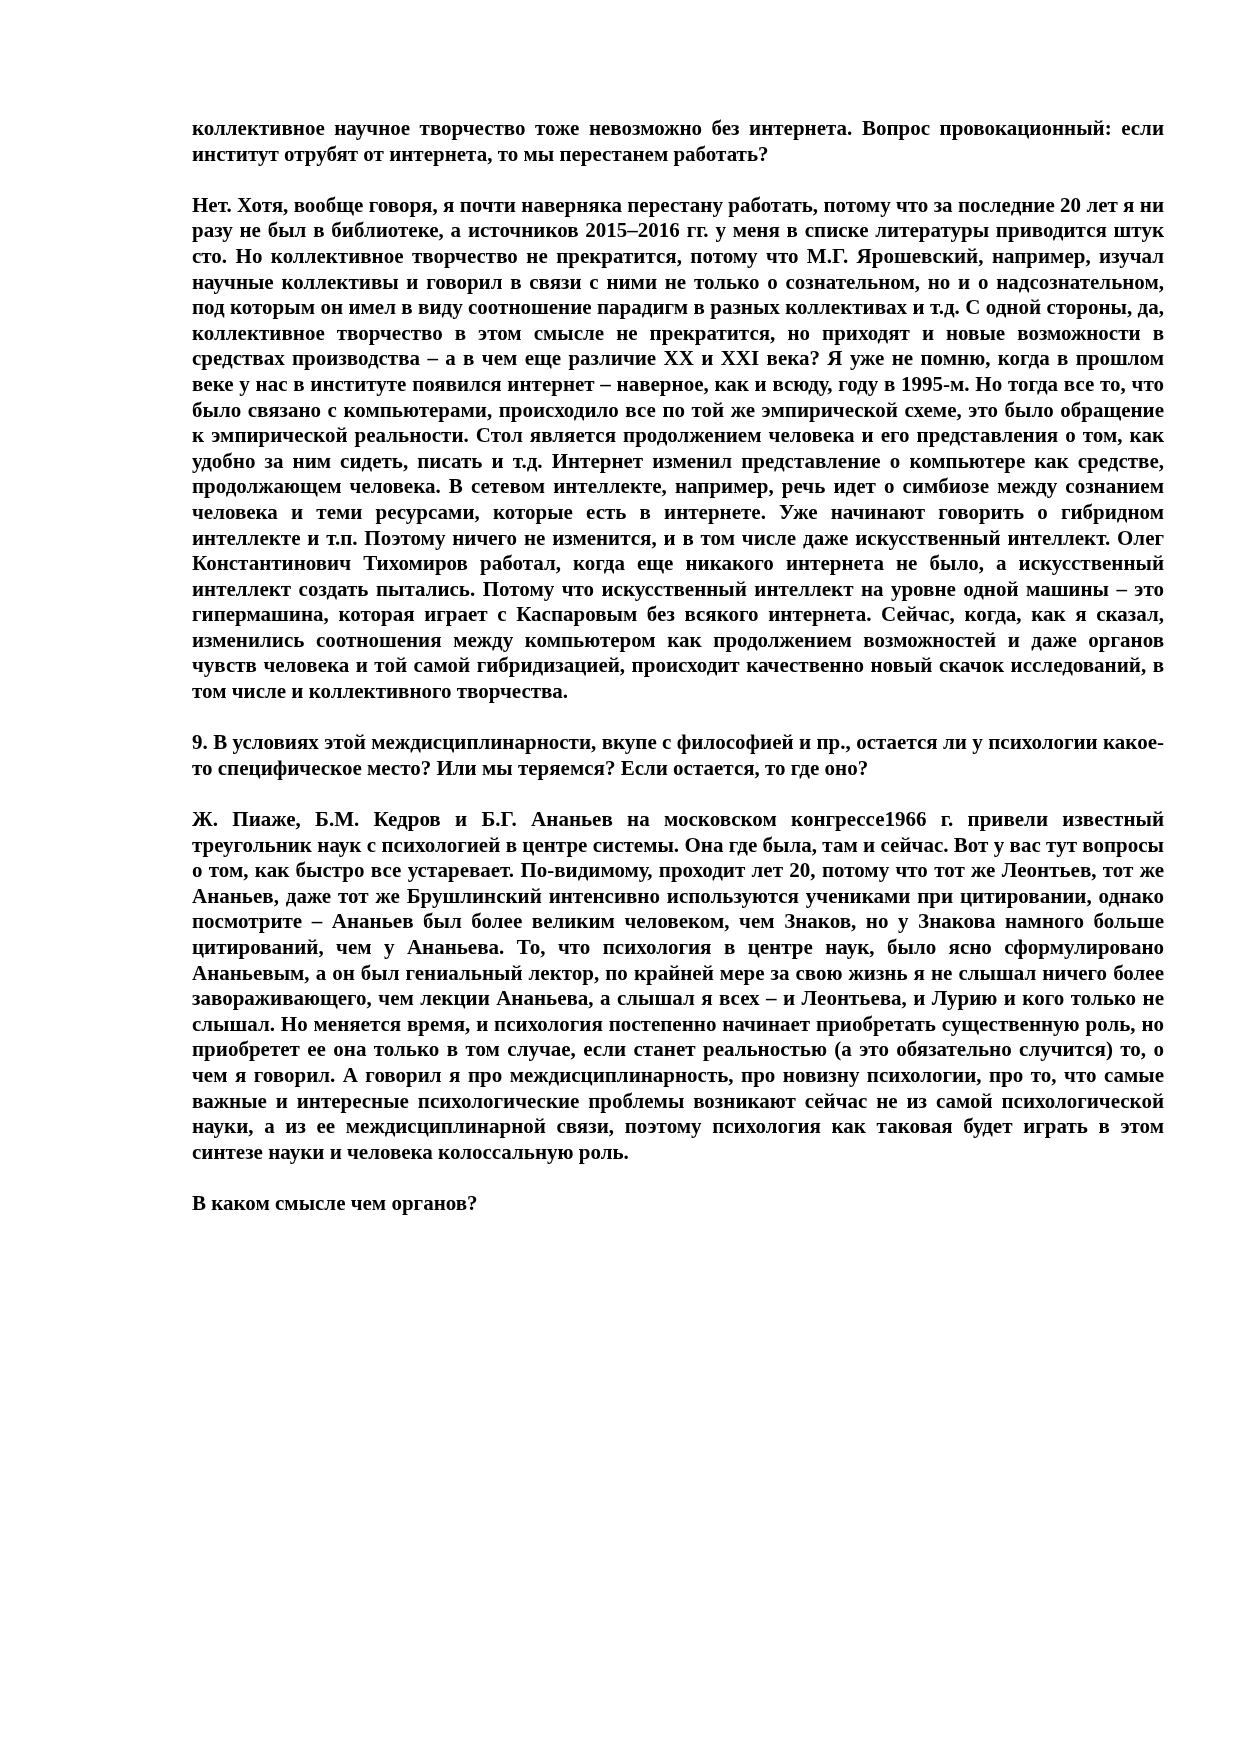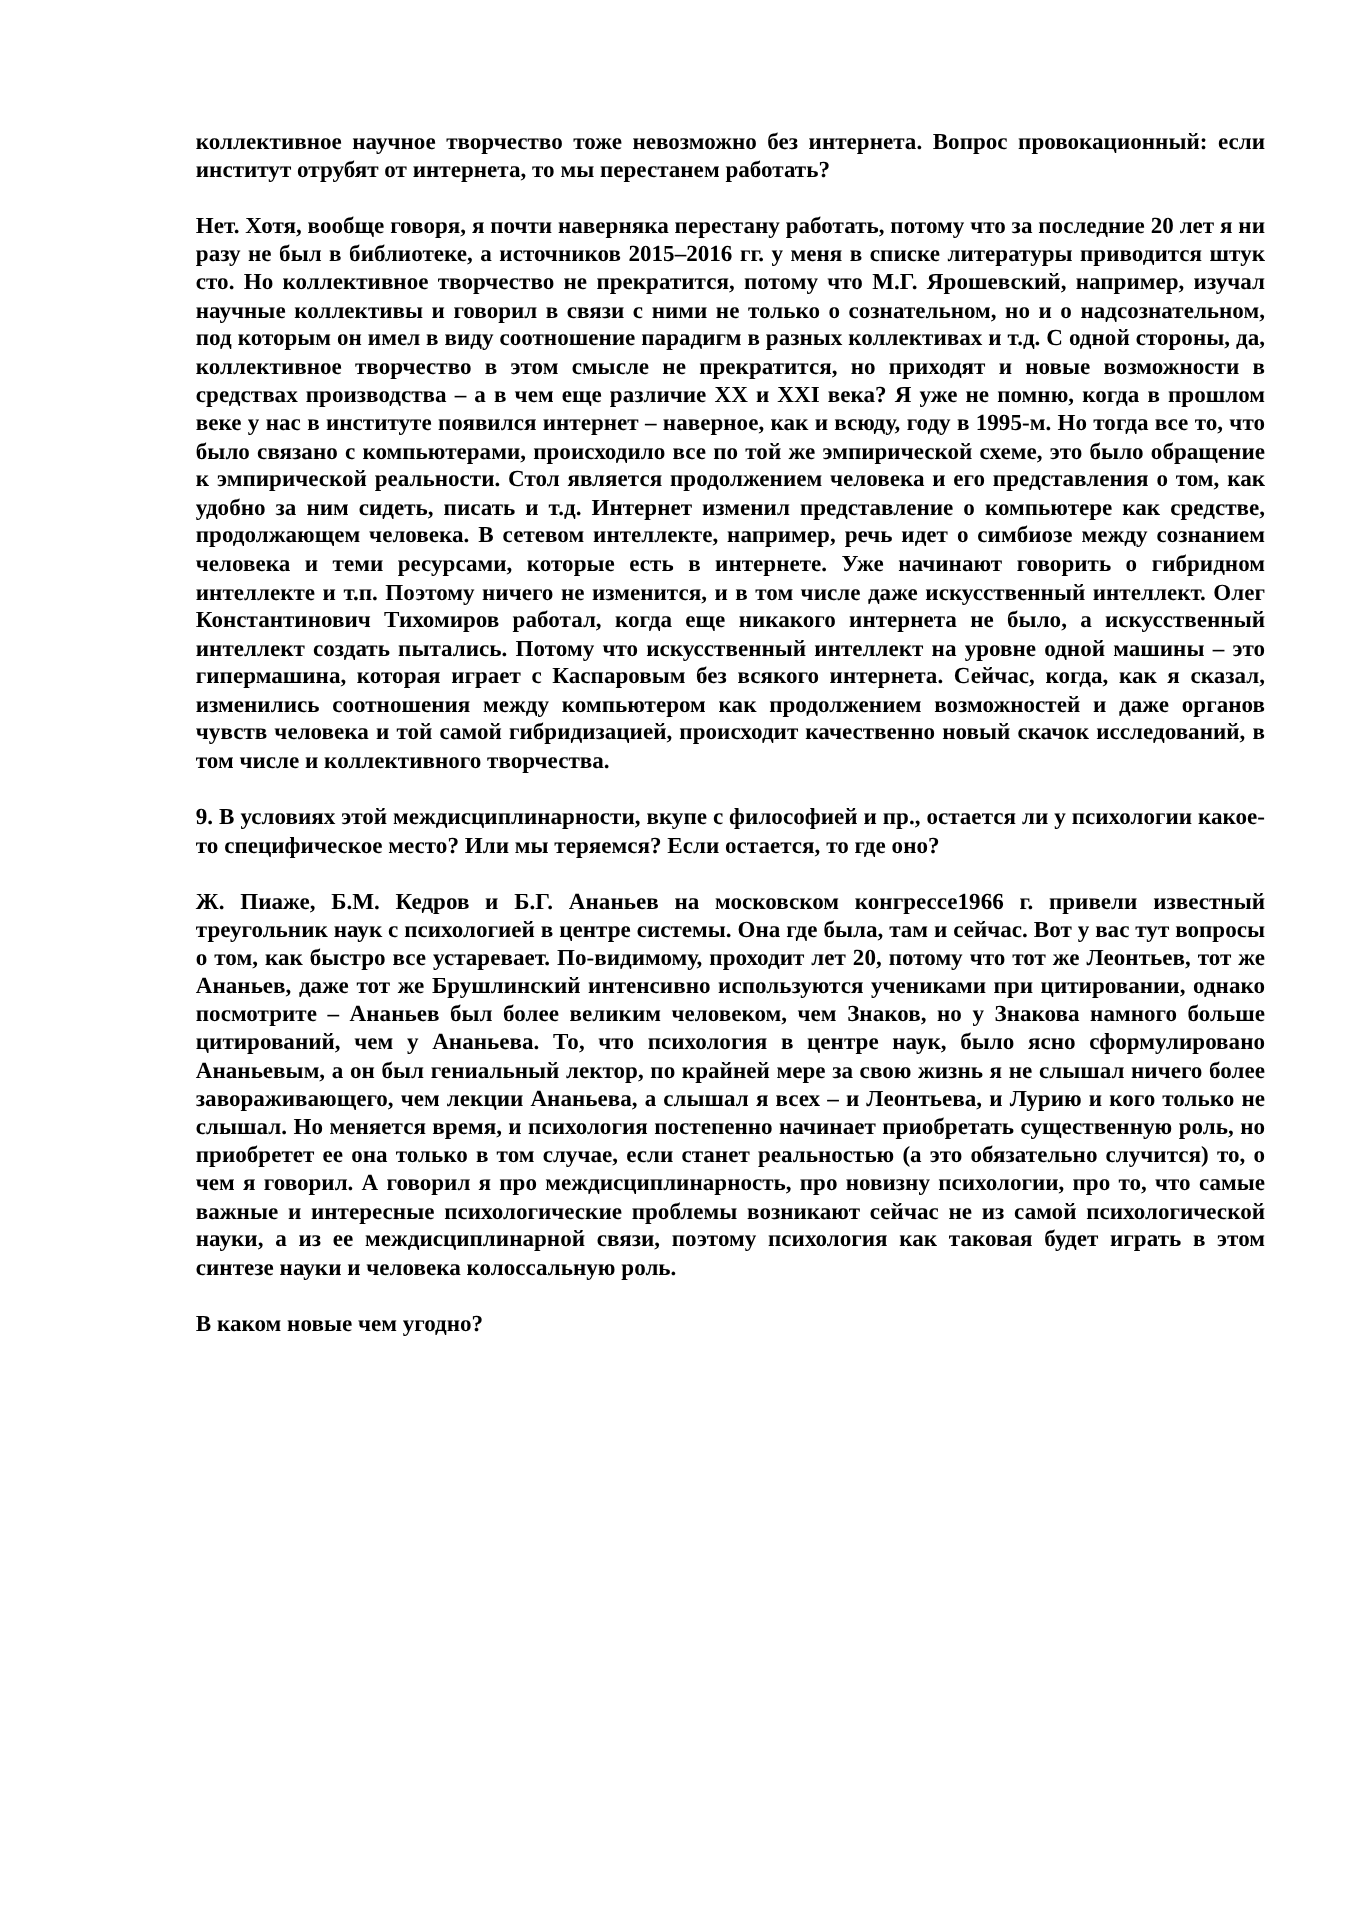--- a/index.html
+++ b/index.html
@@ -10,21 +10,21 @@
     body {
       width: 1240px;
       height: 1754px;
       position: relative;
       overflow: hidden;
       color: #000000;
       font-family: "Liberation Serif", "DejaVu Serif", serif;
     }
     .page {
       position: absolute;
-      left: 178px;
+      left: 192px;
       top: 116px;
       width: 972px;
     }
     .para {
       margin: 0 0 25.6px 0;
       font-size: 21px;
       line-height: 25.6px;
       text-align: justify;
       text-align-last: left;
       hyphens: none;
@@ -37,14 +37,14 @@
     }
   </style>
 </head>
 <body>
 
 <div class="page">
   <p class="para question">коллективное научное творчество тоже невозможно без интернета. Вопрос провокационный: если институт отрубят от интернета, то мы перестанем работать?</p>
   <p class="para answer">Нет. Хотя, вообще говоря, я почти наверняка перестану работать, потому что за последние 20 лет я ни разу не был в библиотеке, а источников 2015–2016 гг. у меня в списке литературы приводится штук сто. Но коллективное творчество не прекратится, потому что М.Г. Ярошевский, например, изучал научные коллективы и говорил в связи с ними не только о сознательном, но и о надсознательном, под которым он имел в виду соотношение парадигм в разных коллективах и т.д. С одной стороны, да, коллективное творчество в этом смысле не прекратится, но приходят и новые возможности в средствах производства – а в чем еще различие XX и XXI века? Я уже не помню, когда в прошлом веке у нас в институте появился интернет – наверное, как и всюду, году в 1995-м. Но тогда все то, что было связано с компьютерами, происходило все по той же эмпирической схеме, это было обращение к эмпирической реальности. Стол является продолжением человека и его представления о том, как удобно за ним сидеть, писать и т.д. Интернет изменил представление о компьютере как средстве, продолжающем человека. В сетевом интеллекте, например, речь идет о симбиозе между сознанием человека и теми ресурсами, которые есть в интернете. Уже начинают говорить о гибридном интеллекте и т.п. Поэтому ничего не изменится, и в том числе даже искусственный интеллект. Олег Константинович Тихомиров работал, когда еще никакого интернета не было, а искусственный интеллект создать пытались. Потому что искусственный интеллект на уровне одной машины – это гипермашина, которая играет с Каспаровым без всякого интернета. Сейчас, когда, как я сказал, изменились соотношения между компьютером как продолжением возможностей и даже органов чувств человека и той самой гибридизацией, происходит качественно новый скачок исследований, в том числе и коллективного творчества.</p>
   <p class="para question">9. В условиях этой междисциплинарности, вкупе с философией и пр., остается ли у психологии какое-то специфическое место? Или мы теряемся? Если остается, то где оно?</p>
   <p class="para answer">Ж. Пиаже, Б.М. Кедров и Б.Г. Ананьев на московском конгрессе1966 г. привели известный треугольник наук с психологией в центре системы. Она где была, там и сейчас. Вот у вас тут вопросы о том, как быстро все устаревает. По-видимому, проходит лет 20, потому что тот же Леонтьев, тот же Ананьев, даже тот же Брушлинский интенсивно используются учениками при цитировании, однако посмотрите – Ананьев был более великим человеком, чем Знаков, но у Знакова намного больше цитирований, чем у Ананьева. То, что психология в центре наук, было ясно сформулировано Ананьевым, а он был гениальный лектор, по крайней мере за свою жизнь я не слышал ничего более завораживающего, чем лекции Ананьева, а слышал я всех – и Леонтьева, и Лурию и кого только не слышал. Но меняется время, и психология постепенно начинает приобретать существенную роль, но приобретет ее она только в том случае, если станет реальностью (а это обязательно случится) то, о чем я говорил. А говорил я про междисциплинарность, про новизну психологии, про то, что самые важные и интересные психологические проблемы возникают сейчас не из самой психологической науки, а из ее междисциплинарной связи, поэтому психология как таковая будет играть в этом синтезе науки и человека колоссальную роль.</p>
-  <p class="para answer">В каком новые чем угодно?</p>
+  <p class="para answer">В каком смысле чем органов?</p>
 </div>
 
 </body></html>

